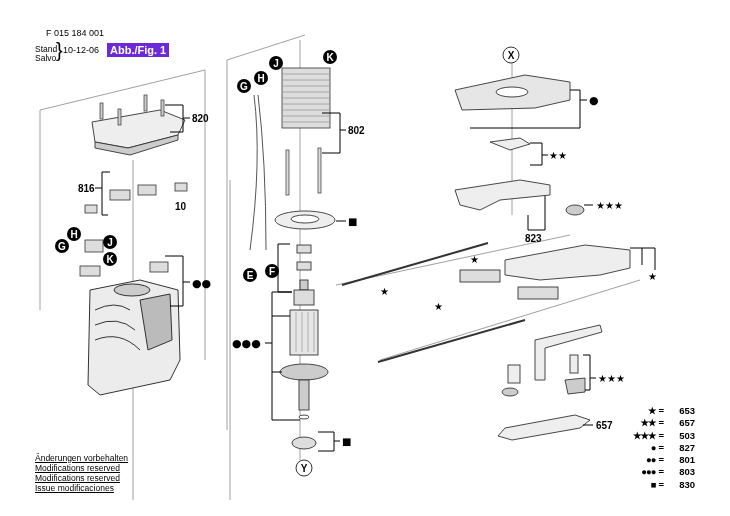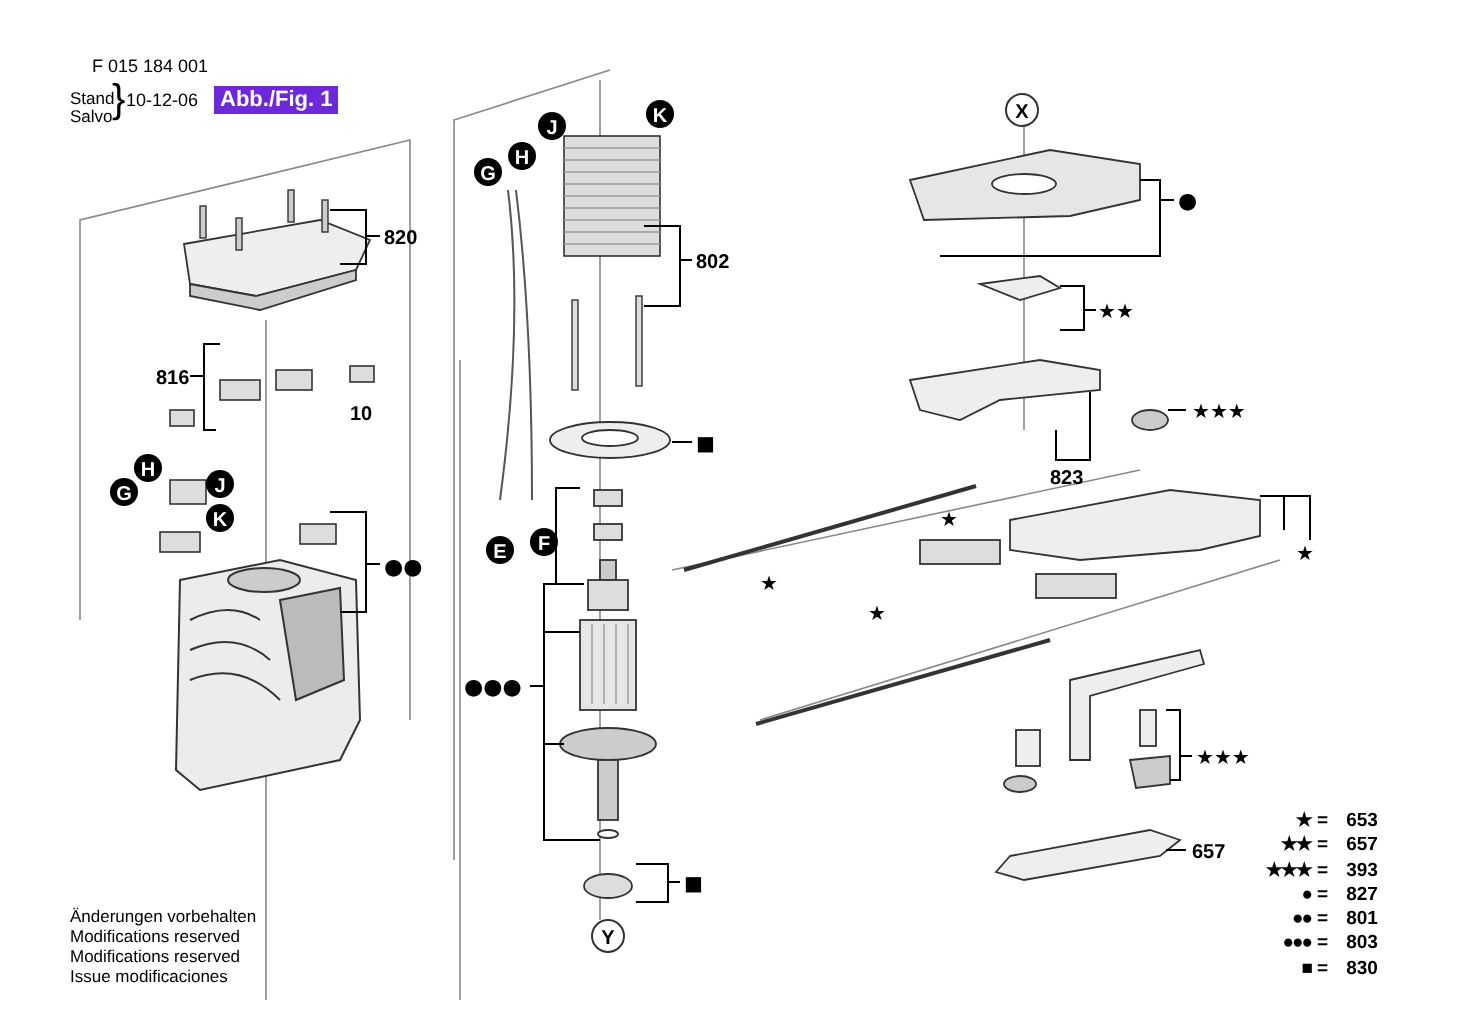--- a/index.html
+++ b/index.html
@@ -3,25 +3,25 @@
 <meta charset="utf-8">
 <style>
   html,body{margin:0;padding:0;background:#fff;}
   body{width:730px;height:516px;position:relative;overflow:hidden;font-family:"Liberation Sans",sans-serif;color:#000;}
   .abs{position:absolute;}
   .docnum{left:35px;top:28px;font-size:9px;margin-left:11px;}
   .stand{left:35px;top:45px;font-size:8.5px;line-height:9px;}
   .brace{left:56px;top:40px;font-size:20px;line-height:20px;font-weight:300;}
   .date{left:63px;top:45px;font-size:9px;}
   .figtag{left:95px;top:43px;font-size:11px;font-weight:bold;background:#6d28d9;color:#fff;padding:0 3px;line-height:14px;margin-left:12px;}
-  .notes{left:35px;top:453px;font-size:8.5px;line-height:10px;}
+  .notes{left:35px;top:453px;font-size:8.5px;line-height:10px;text-decoration:underline;}
   .legend{left:610px;top:405px;font-size:9.5px;font-weight:bold;line-height:12.3px;text-align:right;width:85px;}
   .legend .row{display:flex;justify-content:flex-end;gap:3px;}
   .legend .sym{letter-spacing:-1px;}
-  .legend .num{width:28px;text-align:center;}
+  .legend .num{width:28px;text-align:right;}
   svg{position:absolute;left:0;top:0;}
   .lbl{font-size:10px;font-weight:bold;font-family:"Liberation Sans",sans-serif;}
 </style>
 </head>
 <body>
 
 <div class="abs docnum">F 015 184 001</div>
 <div class="abs stand">
   <div>Stand</div>
   <div>Salvo</div>
@@ -260,21 +260,21 @@
       <span class="num">653</span>
     </div>
   <div class="row">
       <span class="sym">★★</span>
       <span>=</span>
       <span class="num">657</span>
     </div>
   <div class="row">
       <span class="sym">★★★</span>
       <span>=</span>
-      <span class="num">393</span>
+      <span class="num">503</span>
     </div>
   <div class="row">
       <span class="sym">●</span>
       <span>=</span>
       <span class="num">827</span>
     </div>
   <div class="row">
       <span class="sym">●●</span>
       <span>=</span>
       <span class="num">801</span>

